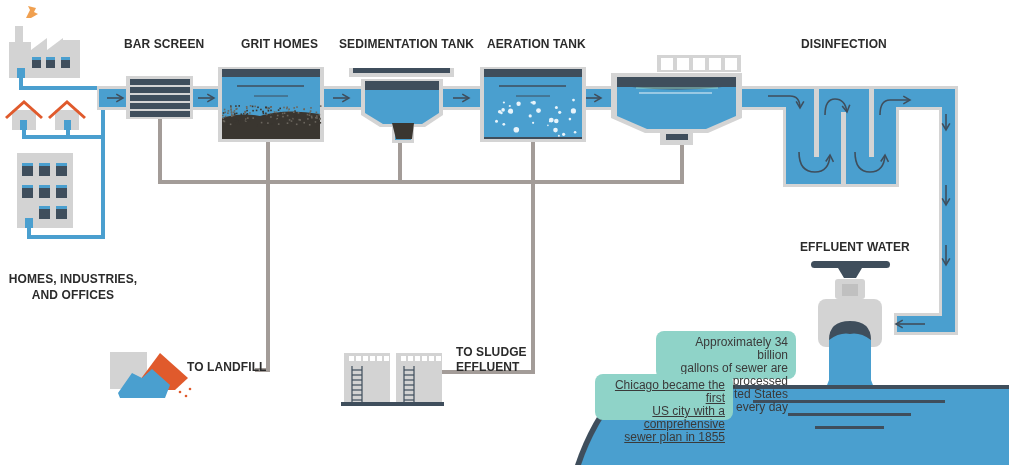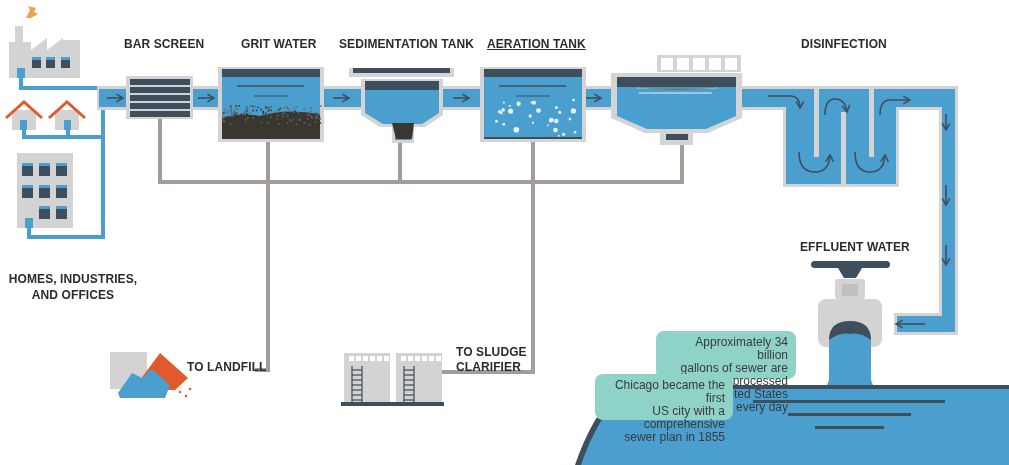--- a/index.html
+++ b/index.html
@@ -419,36 +419,36 @@
   <g>
     <path d="M620,385 L1009,385 L1009,465 L575,465 Q590,420 620,385 Z" fill="#3f4e5c"></path>
     <path d="M624,389 L1009,389 L1009,465 L581,465 Q595,423 624,389 Z" fill="#4a9fcf"></path>
     <rect x="753" y="400" width="192" height="3" fill="#3f4e5c"></rect>
     <rect x="788" y="413" width="123" height="3" fill="#3f4e5c"></rect>
     <rect x="815" y="426" width="69" height="3" fill="#3f4e5c"></rect>
   </g>
 </svg>
 
 <div class="lbl" style="left:124px;top:37px;">BAR SCREEN</div>
-<div class="lbl" style="left:241px;top:37px;">GRIT WATER</div>
+<div class="lbl" style="left:241px;top:37px;">GRIT HOMES</div>
 <div class="lbl" style="left:339px;top:37px;">SEDIMENTATION TANK</div>
-<div class="lbl" style="left:487px;top:37px;text-decoration:underline;">AERATION TANK</div>
+<div class="lbl" style="left:487px;top:37px;">AERATION TANK</div>
 <div class="lbl" style="left:801px;top:37px;">DISINFECTION</div>
 
 <div class="lbl c" style="left:8px;top:248px;width:130px;">HOMES, INDUSTRIES,</div>
 <div class="lbl c" style="left:8px;top:264px;width:130px;text-align:center;">AND OFFICES</div>
 
 <div class="lbl" style="left:800px;top:240px;">EFFLUENT WATER</div>
 <div class="lbl" style="left:187px;top:360px;">TO LANDFILL</div>
 <div class="lbl" style="left:456px;top:345px;">TO SLUDGE</div>
-<div class="lbl" style="left:456px;top:360px;">CLARIFIER</div>
+<div class="lbl" style="left:456px;top:360px;">EFFLUENT</div>
 
 <div class="bubble" style="left:656px;top:331px;width:140px;height:48px;">
   <div>Approximately 34 billion</div>
   <div>gallons of sewer are processed</div>
   <div>in the United States every day</div>
 </div>
-<div class="bubble" style="left:595px;top:374px;width:138px;height:46px;">
+<div class="bubble" style="left:595px;top:374px;width:138px;height:46px;text-decoration:underline;">
   <div>Chicago became the first</div>
   <div>US city with a comprehensive</div>
   <div>sewer plan in 1855</div>
 </div>
 </div>
 
 </body></html>

